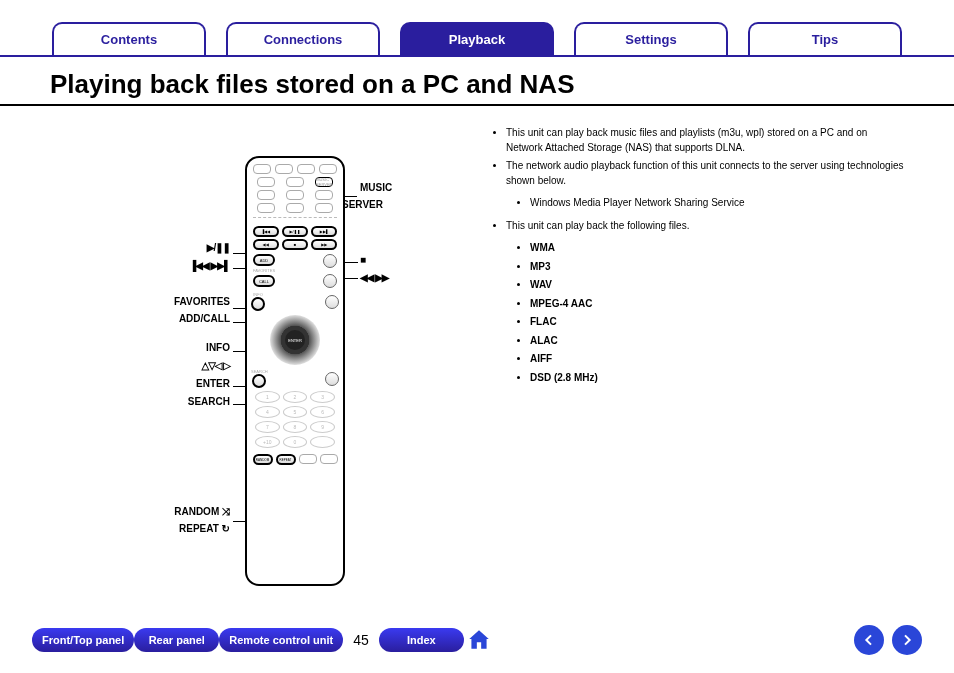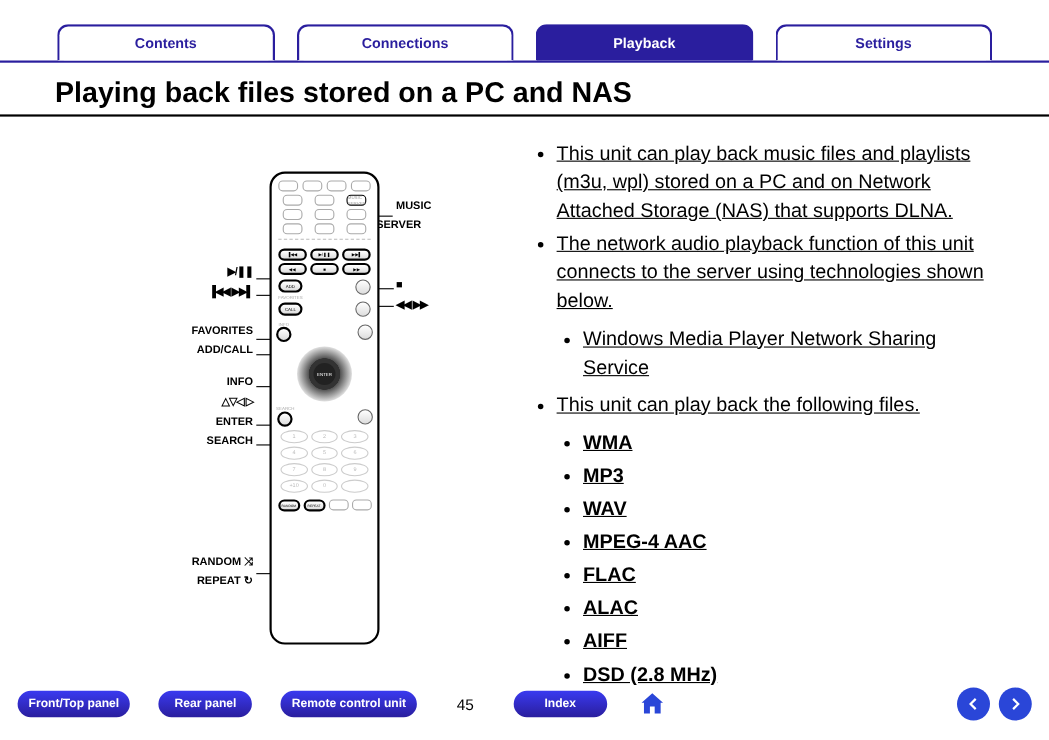--- a/index.html
+++ b/index.html
@@ -49,23 +49,22 @@
     display: flex;
     padding: 10px 50px 0 50px;
   }
   .left {
     width: 440px;
     position: relative;
     height: 470px;
   }
   .right {
     flex: 1;
-    font-size: 18px;
+    font-size: 10px;
     line-height: 1.45;
-    text-decoration: underline;
   }
   
   .remote {
     position: absolute;
     left: 195px;
     top: 30px;
     width: 100px;
     height: 430px;
     border: 2.5px solid #000;
     border-radius: 14px;
@@ -146,21 +145,21 @@
     width:7px;height:7px;border-radius:50%;background:#888;border:1px solid #000;
   }
   .lead.rside::after{ right:auto; left:-1px; }
   
   .right ul { margin: 0 0 8px 0; padding-left: 16px; }
   .right ul li { margin-bottom: 4px; }
   .right .formats { font-weight:bold; }
   
   .bottom {
     position:absolute; bottom:18px; left:0; right:0;
-    display:flex; align-items:center; padding:0 16px; gap:26px;
+    display:flex; align-items:center; padding:0 32px; gap:0;
   }
   .pill {
     background: linear-gradient(#3a3af0,#2a1e9e);
     color:#fff; font-weight:bold; font-size:11px;
     padding:6px 10px; border-radius:16px;
     text-align:center; min-width:85px; line-height:1.15;
     cursor:pointer;
   }
   .pagenum { font-size:14px; padding:0 10px;text-align:right; }
   .navicons { margin-left:auto; display:flex; gap:8px; align-items:center; }
@@ -175,20 +174,21 @@
   .sym { font-family: Arial, sans-serif; letter-spacing:-1px; }
 </style>
 </head>
 <body>
 
 <div class="tabs">
   <div class="tab">Contents</div>
   <div class="tab">Connections</div>
   <div class="tab active">Playback</div>
   <div class="tab">Settings</div>
+  <div class="tab">Tips</div>
 </div>
 
 <div class="title">Playing back files stored on a PC and NAS</div>
 
 <div class="main">
   <div class="left">
 
     <div class="callout left-side sym" style="left:0;top:116px;width:180px">▶/❚❚</div>
     <div class="callout left-side sym" style="left:0;top:134px;width:180px">▐◀◀ ▶▶▌</div>
     <div class="callout left-side" style="left:0;top:170px;width:180px">FAVORITES</div>

